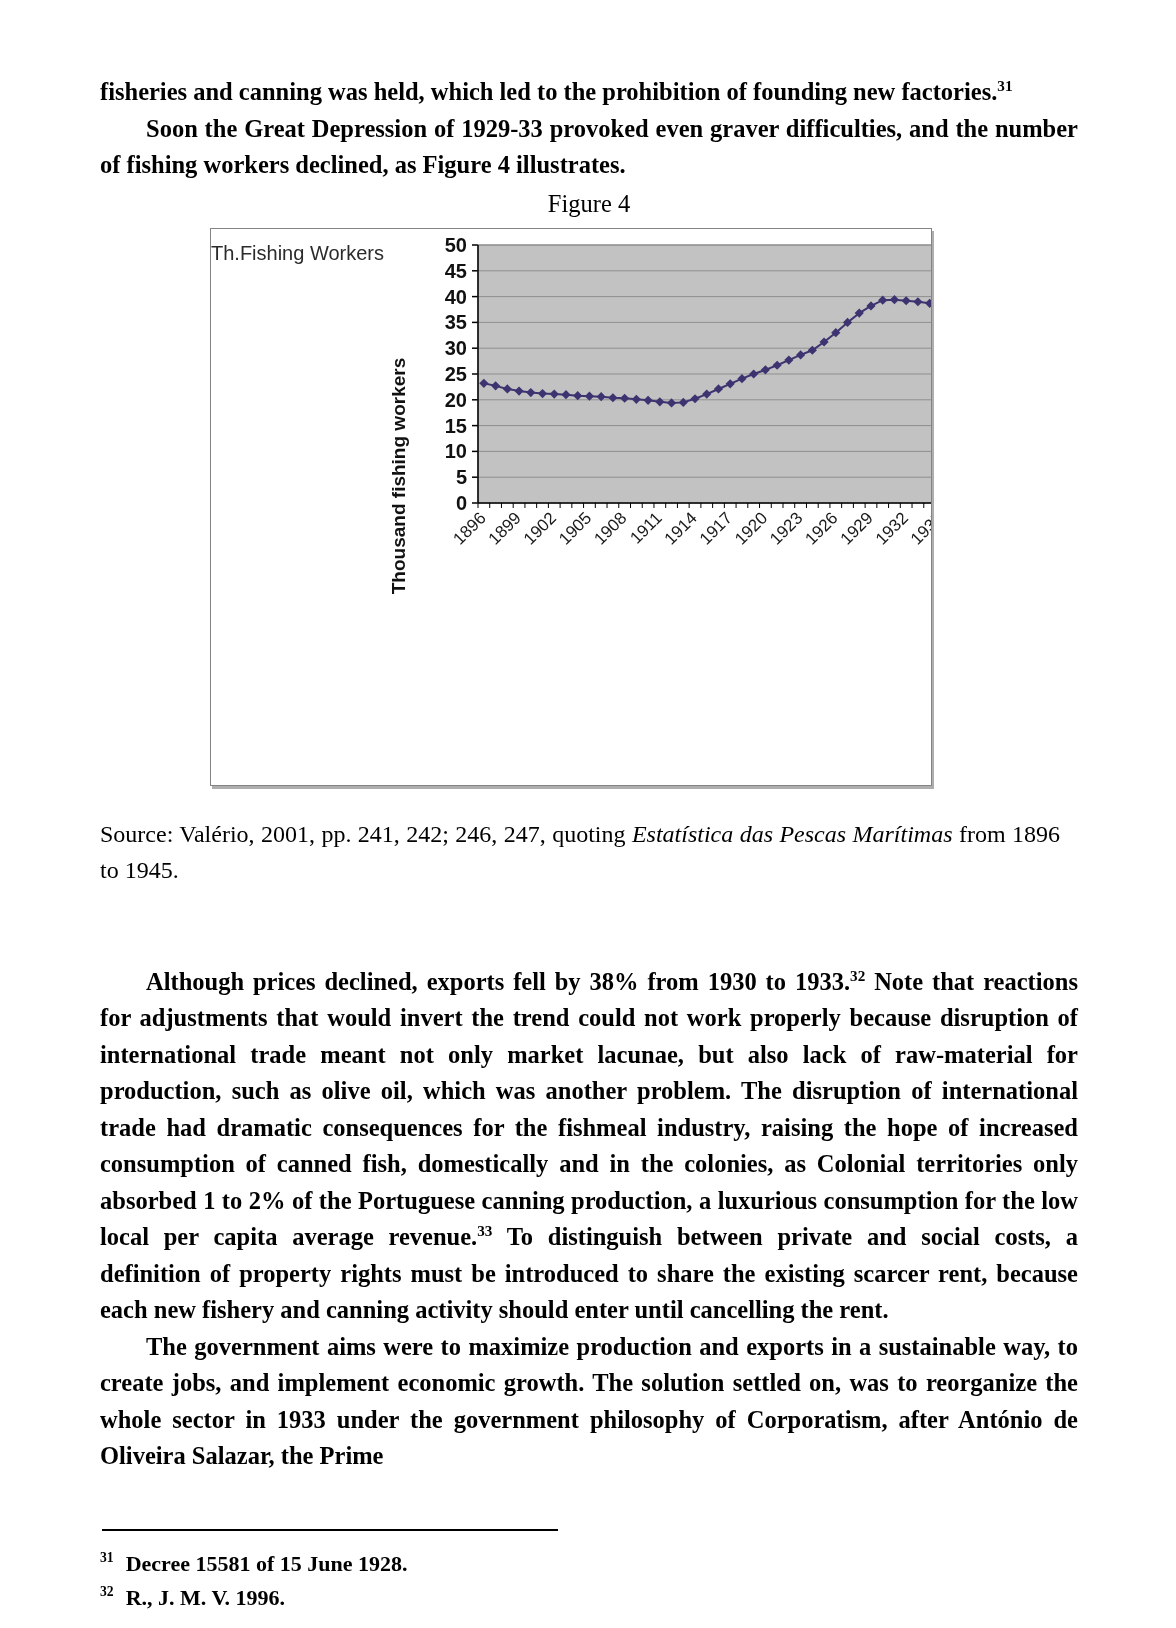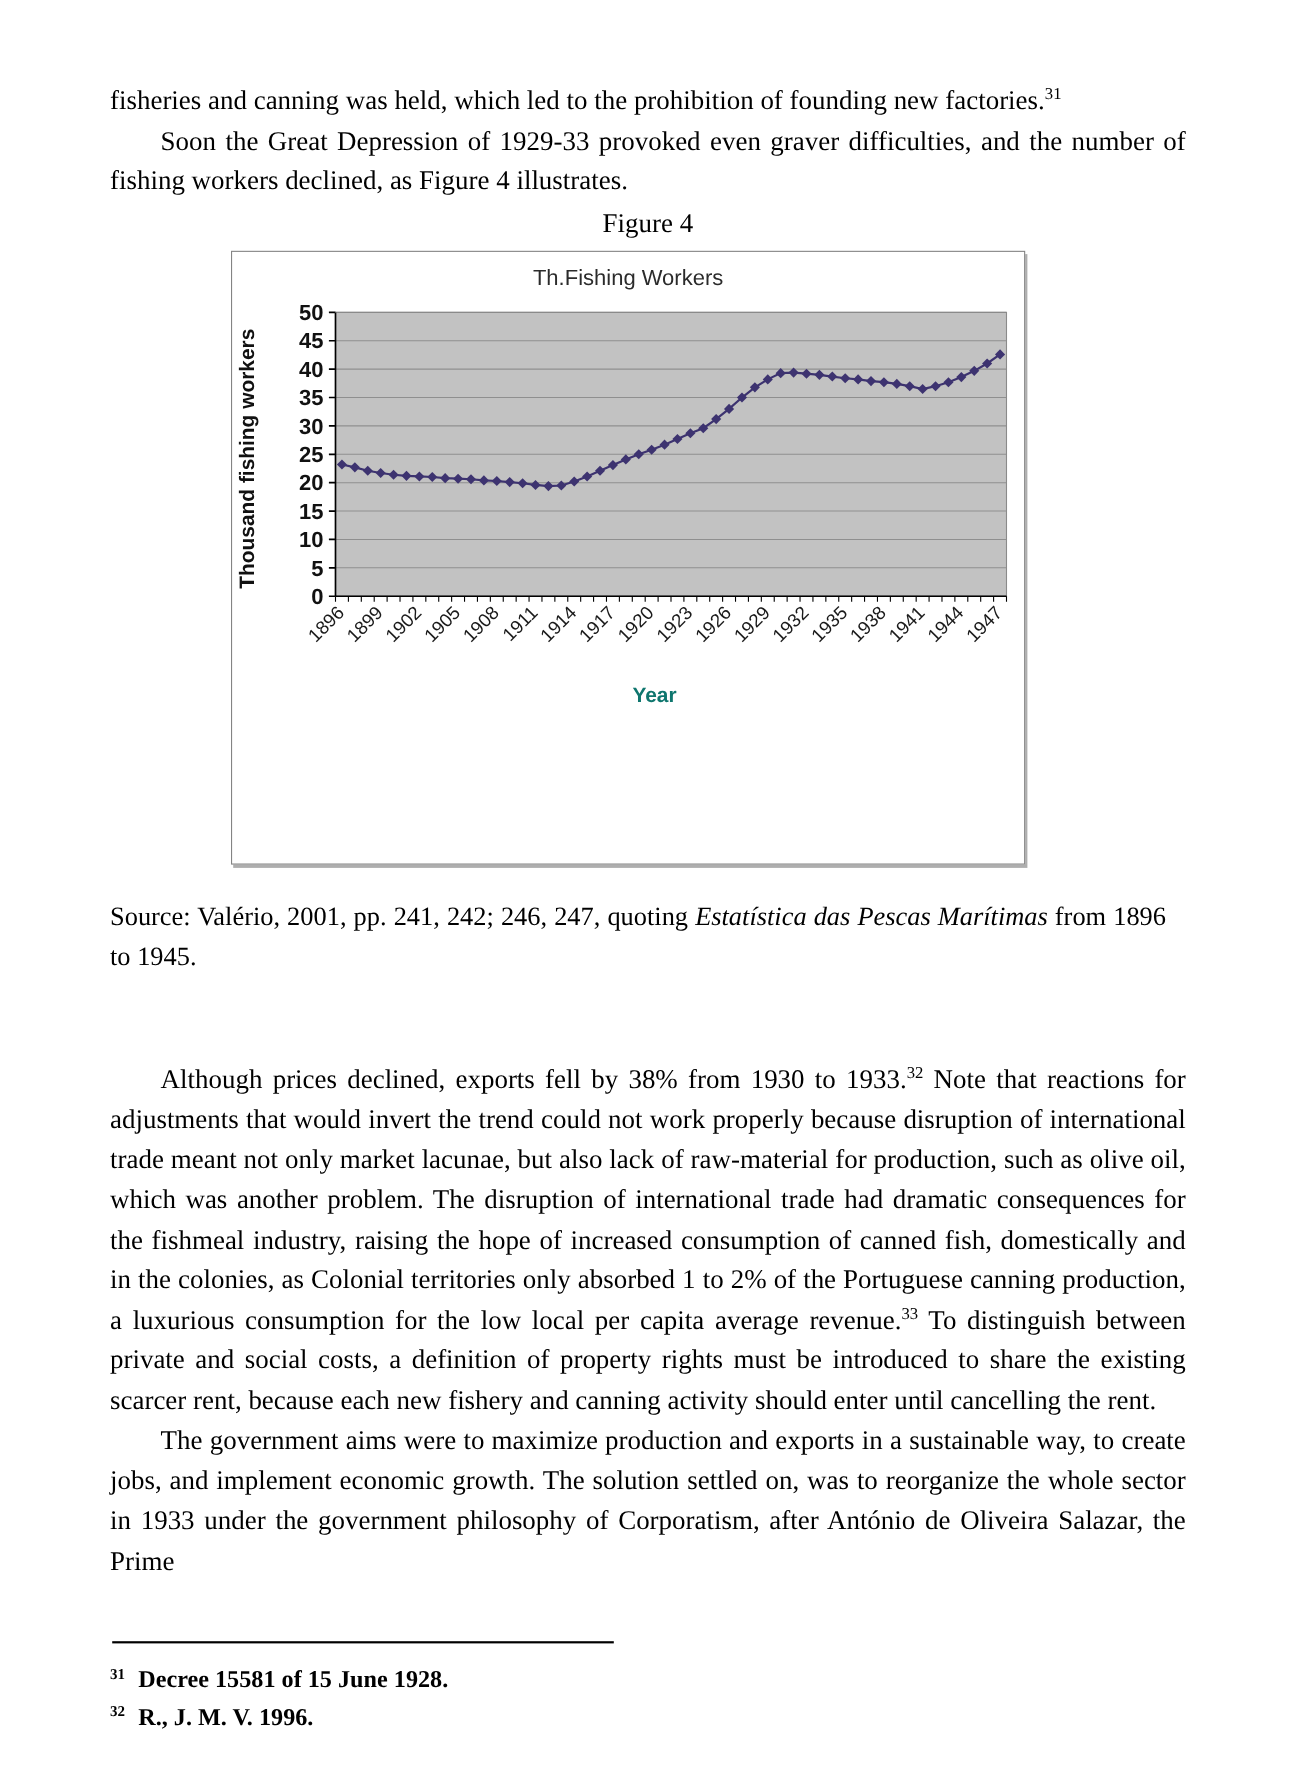--- a/index.html
+++ b/index.html
@@ -5,34 +5,34 @@
   html,body{margin:0;padding:0;background:#ffffff;}
   body{
     width:1176px;min-height:1628px;
     font-family:"Liberation Serif",serif;
     color:#000;
     position:relative;
   }
   .content{padding:74px 98px 0 100px;}
   .body-par{
     font-size:24.5px;line-height:1.49;
-    text-align:justify;margin:0;
+    text-align:justify;margin:0;font-weight:bold;
   }
   .indent{text-indent:46px;}
   sup.fnref{font-size:0.62em;vertical-align:super;line-height:0;}
   .fig-caption{
     font-size:24.5px;text-align:center;margin:6px 0 10px 0;
   }
   
   .chart-box{
     margin-left:110px;width:722px;height:558px;
     background:#fff;border:1px solid #848484;
     box-shadow:2px 3px 0 #aeaeae;
     box-sizing:border-box;position:relative;
-    display:flex;flex-direction:column;overflow:hidden;
+    display:flex;overflow:hidden;
   }
   .chart-title{
     font-family:"Liberation Sans",sans-serif;
     font-size:20px;color:#2b2b2b;
     text-align:center;margin-top:13px;height:26px;flex:0 0 auto;
   }
   .chart-body{display:flex;flex:0 0 auto;margin-top:2px;}
   .ytitle{width:30px;display:flex;align-items:center;justify-content:center;flex:0 0 auto;}
   .ytitle span{
     transform:translateY(-32px) rotate(-90deg);

